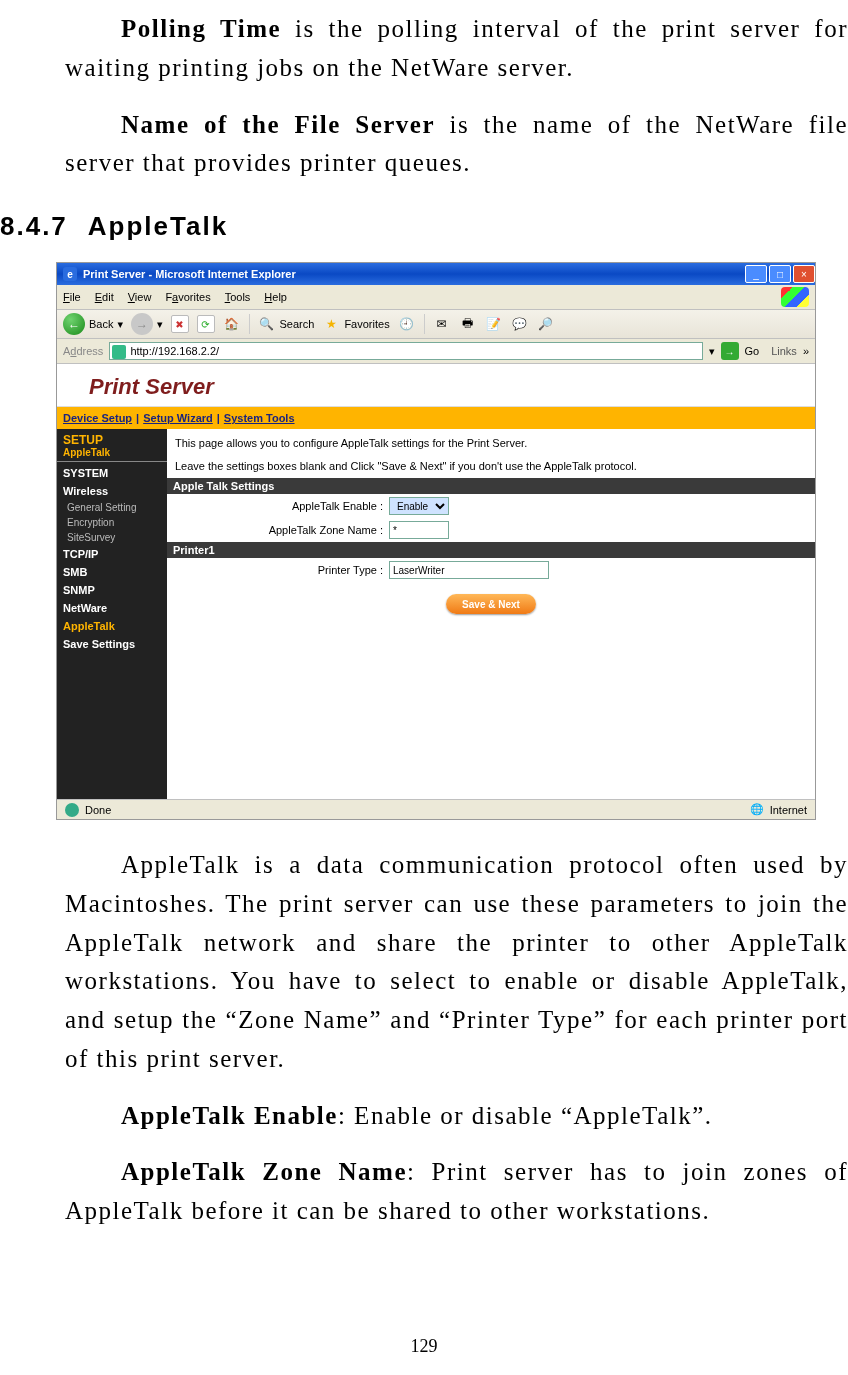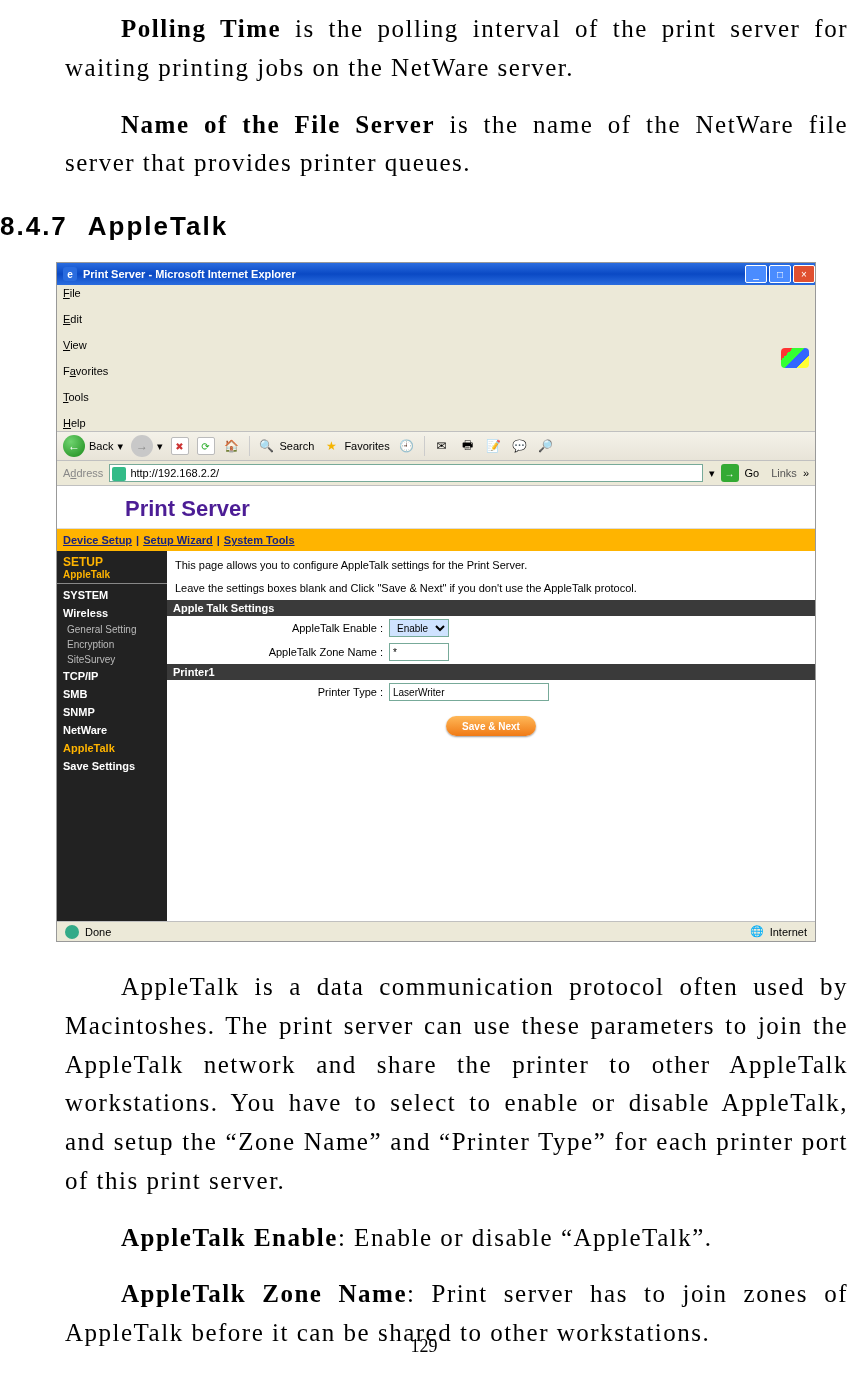--- a/index.html
+++ b/index.html
@@ -74,21 +74,21 @@
   .titlebar-btns { display:flex; gap:2px; height:100%; }
   .tbtn { width:22px; height:18px; margin-top:2px; border:1px solid #fff; border-radius:2px; display:flex;align-items:center;justify-content:center; font-size:10px; color:#fff;}
   .tbtn.min { background:#4a8cff; }
   .tbtn.max { background:#4a8cff; }
   .tbtn.close { background:#e05030; }
   .menubar {
     background:#ece9d8; border-bottom:1px solid #c0c0c0;
     padding:2px 6px; display:flex; gap:14px; align-items:center;
     justify-content: space-between;
   }
-  .menubar .menus { display:flex; gap:14px;flex-direction:column; }
+  .menubar .menus { display:flex; gap:14px; }
   .menubar .menu { font-size:11px; }
   .menubar .menu u { text-decoration: underline; }
   .winflag {
     width:28px;height:20px;
     background: linear-gradient(135deg,#f33 0 25%,#3f3 25% 50%,#36f 50% 75%,#ff3 75% 100%);
     border-radius:4px;
   }
   .toolbar {
     background: linear-gradient(#f4f2e9,#e8e4d8);
     padding:3px 6px; display:flex; gap:8px; align-items:center;
@@ -113,21 +113,21 @@
   .addr-wrap { position:relative; flex:1; display:flex; }
   .addr-ieicon { position:absolute; left:3px; top:3px; width:14px;height:14px;background:#3b8; border-radius:2px; }
   .gobtn { width:18px;height:18px;background:#3a3;border-radius:3px;display:flex;align-items:center;justify-content:center;color:#fff;font-size:10px; }
   .links { color:#555; font-size:11px; margin-left:6px;}
   .brandrow {
     background:#fff; border-bottom:1px solid #ddd;
     padding:10px 0 6px 32px;
   }
   .brand {
     font-family: Verdana, Arial, sans-serif;
-    font-size:22px; font-weight:bold; color:#4c1d95; letter-spacing:0;margin-left:36px;
+    font-size:22px; font-weight:bold; color:#7f1d1d; font-style:italic; letter-spacing:0;
   }
   .tabstrip {
     background:#ffb400; height:22px; display:flex; align-items:center; gap:4px;
     padding-left:6px; font-size:11px; font-weight:bold;
   }
   .tab-link { color:#1a237e; text-decoration: underline; }
   .tab-sep { color:#1a237e; }
   .body-wrap { display:flex; }
   .sidebar {
     width:110px; background:#222; color:#fff; font-size:11px; min-height:370px;

